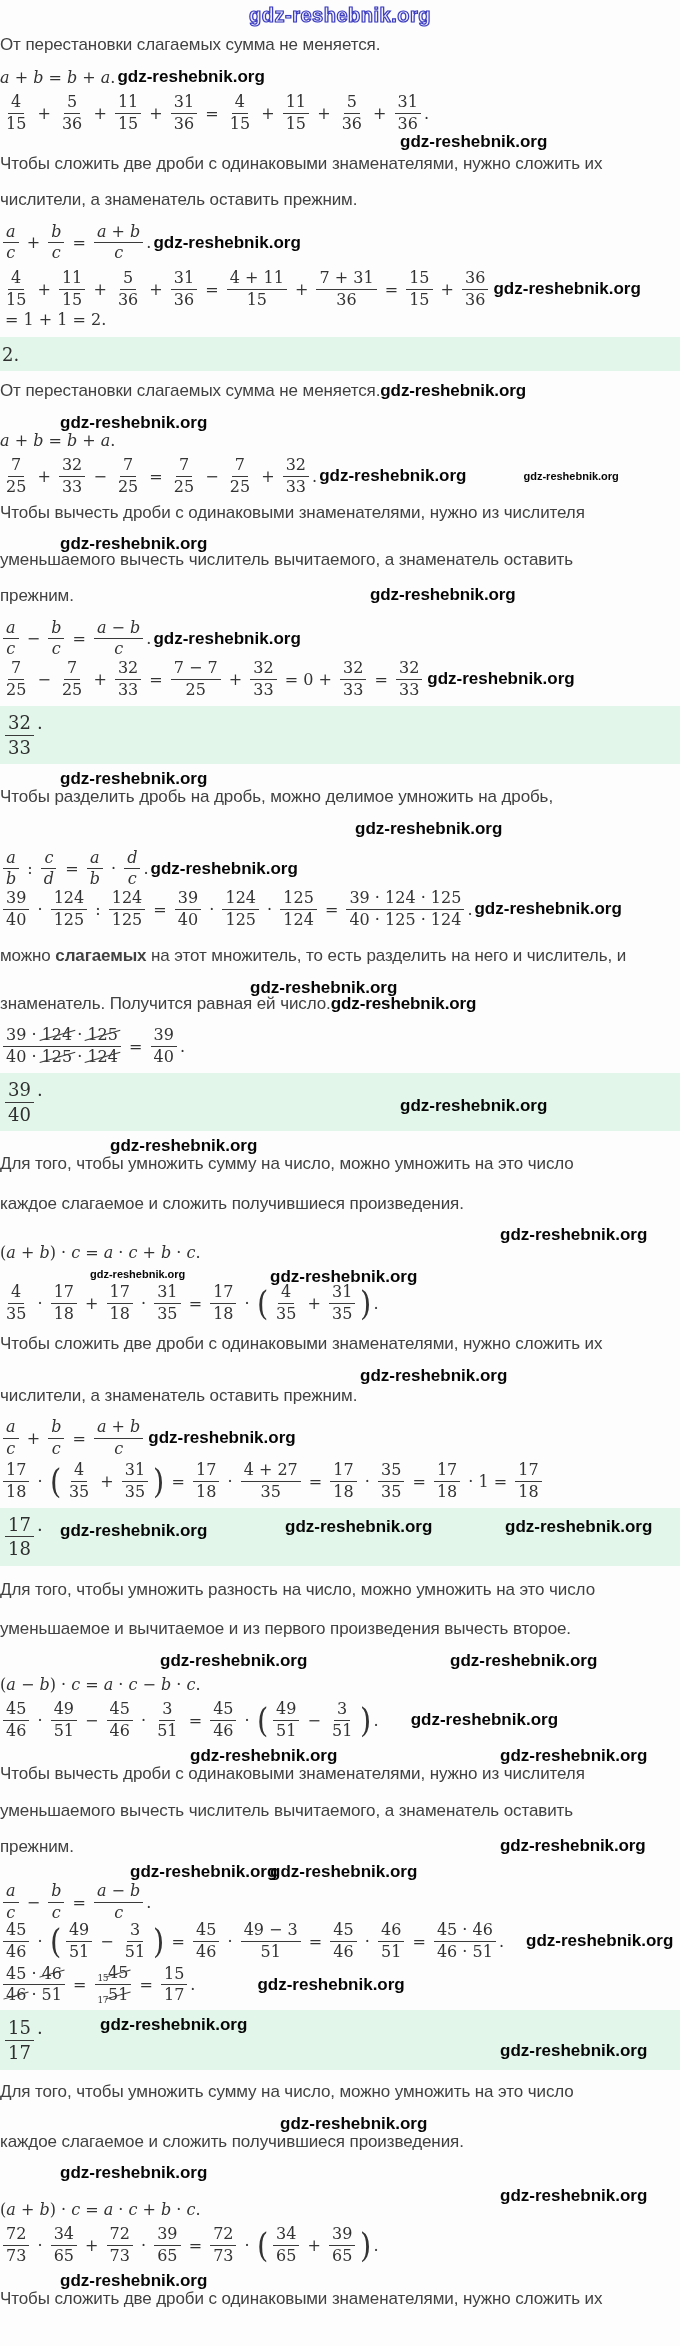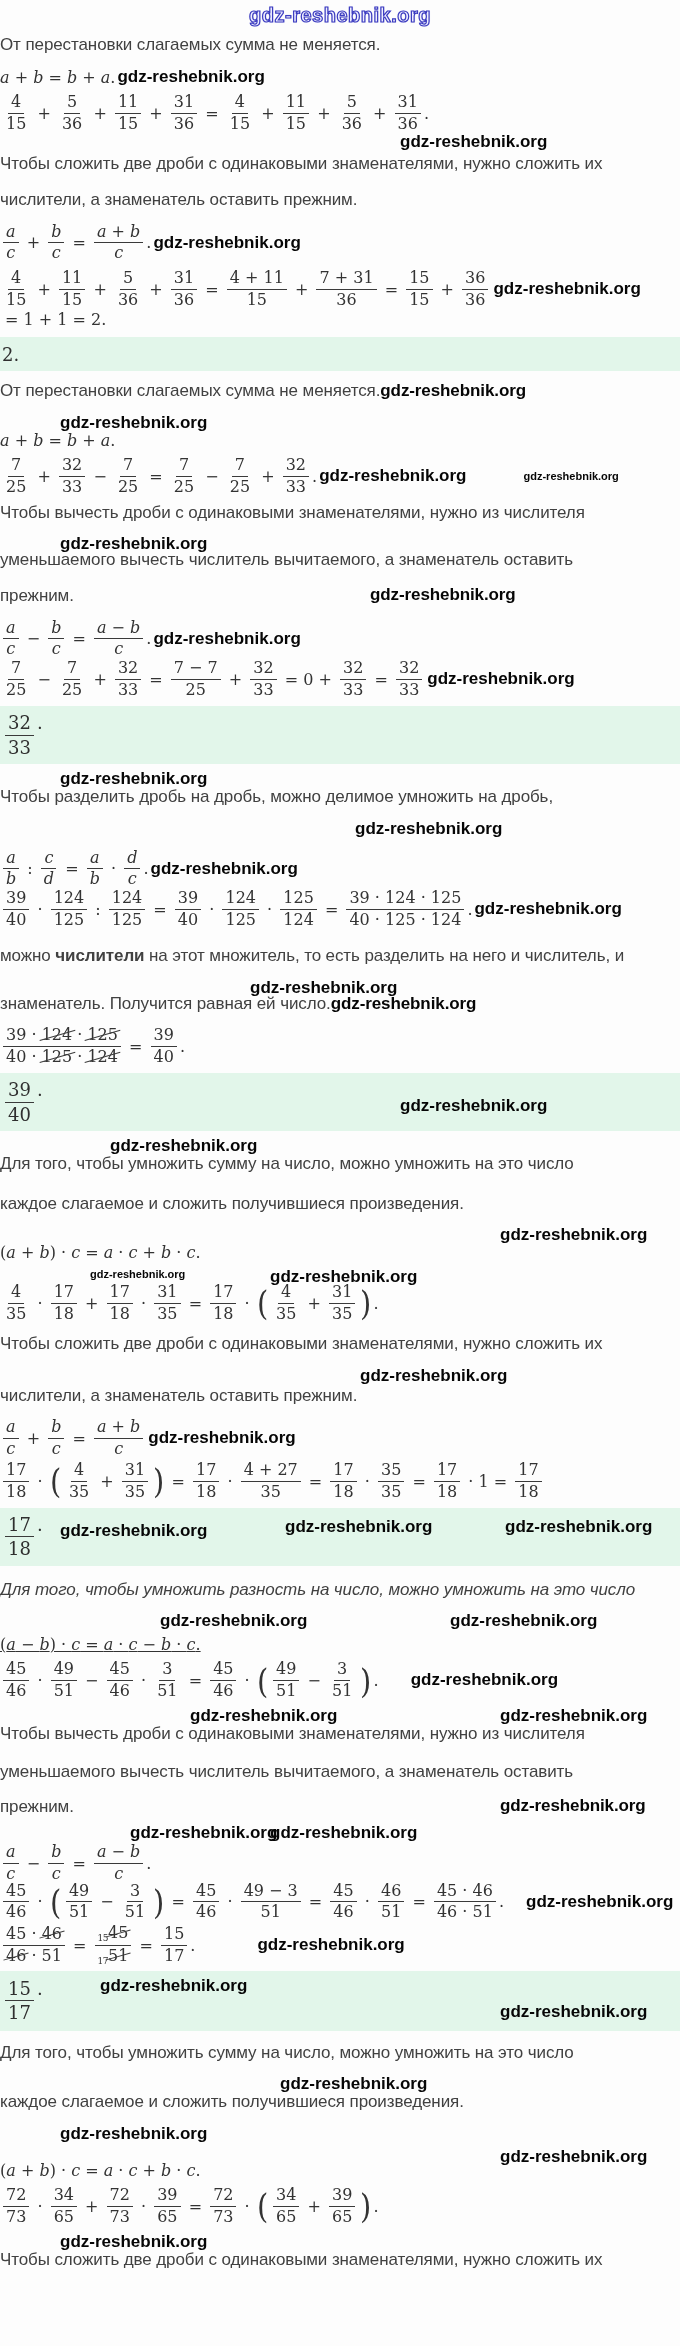--- a/index.html
+++ b/index.html
@@ -322,21 +322,21 @@
         <span class="d">124</span>
       </span>
       <span class="ftx"> = </span>
       <span class="fr">
         <span class="n">39 · 124 · 125</span>
         <span class="d">40 · 125 · 124</span>
       </span>
       <span class="ftx">.</span>
       <span class="wm" style="font-size: 17px;">gdz-reshebnik.org</span>
     </div>
-    <p class="para" style="margin-top: 16px;"><span>можно <b>числители</b> на этот множитель, то есть разделить на него и числитель, и</span></p>
+    <p class="para" style="margin-top: 16px;"><span>можно <b>слагаемых</b> на этот множитель, то есть разделить на него и числитель, и</span></p>
     <div class="wmrow" style="margin-top: 4px;">
       <span class="wm abs" style="font-size: 17px; left: 250px;">gdz-reshebnik.org</span>
     </div>
     <p class="para" style="margin-top: -4px;"><span>знаменатель. Получится равная ей число.</span><span class="wm" style="font-size: 17px;">gdz-reshebnik.org</span></p>
     <div class="fx" style="margin-top: 4px;">
       <span class="fr">
         <span class="n">39 · <span class="st">124</span> · <span class="st">125</span></span>
         <span class="d">40 · <span class="st">125</span> · <span class="st">124</span></span>
       </span>
       <span class="ftx"> = </span>
@@ -479,26 +479,27 @@
     </div>
     <div class="ans" style="min-height: 58px; margin-top: 2px;">
       <span class="ansin"><span class="fr">
           <span class="n">17</span>
           <span class="d">18</span>
         </span><span class="ftx">.</span></span>
       <span class="wm abs" style="font-size: 17px; left: 60px; top: 14px;">gdz-reshebnik.org</span>
       <span class="wm abs" style="font-size: 17px; left: 285px; top: 10px;">gdz-reshebnik.org</span>
       <span class="wm abs" style="font-size: 17px; left: 505px; top: 10px;">gdz-reshebnik.org</span>
     </div>
-    <p class="para" style="margin-top: 14px; font-style: italic;"><span>Для того, чтобы умножить разность на число, можно умножить на это число</span></p>
+    <p class="para" style="margin-top: 14px;"><span>Для того, чтобы умножить разность на число, можно умножить на это число</span></p>
+    <p class="para" style="margin-top: 20px;"><span>уменьшаемое и вычитаемое и из первого произведения вычесть второе.</span></p>
     <div class="wmrow" style="margin-top: 2px;">
       <span class="wm abs" style="font-size: 17px; left: 160px;">gdz-reshebnik.org</span>
       <span class="wm abs" style="font-size: 17px; left: 450px;">gdz-reshebnik.org</span>
     </div>
-    <div class="fx" style="margin-top: 4px; text-decoration: underline;">
+    <div class="fx" style="margin-top: 4px;">
       <span class="ftx">(<i>a</i> − <i>b</i>) · <i>c</i> = <i>a</i> · <i>c</i> − <i>b</i> · <i>c</i>.</span>
     </div>
     <div class="fx" style="margin-top: 0px;">
       <span class="fr">
         <span class="n">45</span>
         <span class="d">46</span>
       </span>
       <span class="ftx"> · </span>
       <span class="fr">
         <span class="n">49</span>

